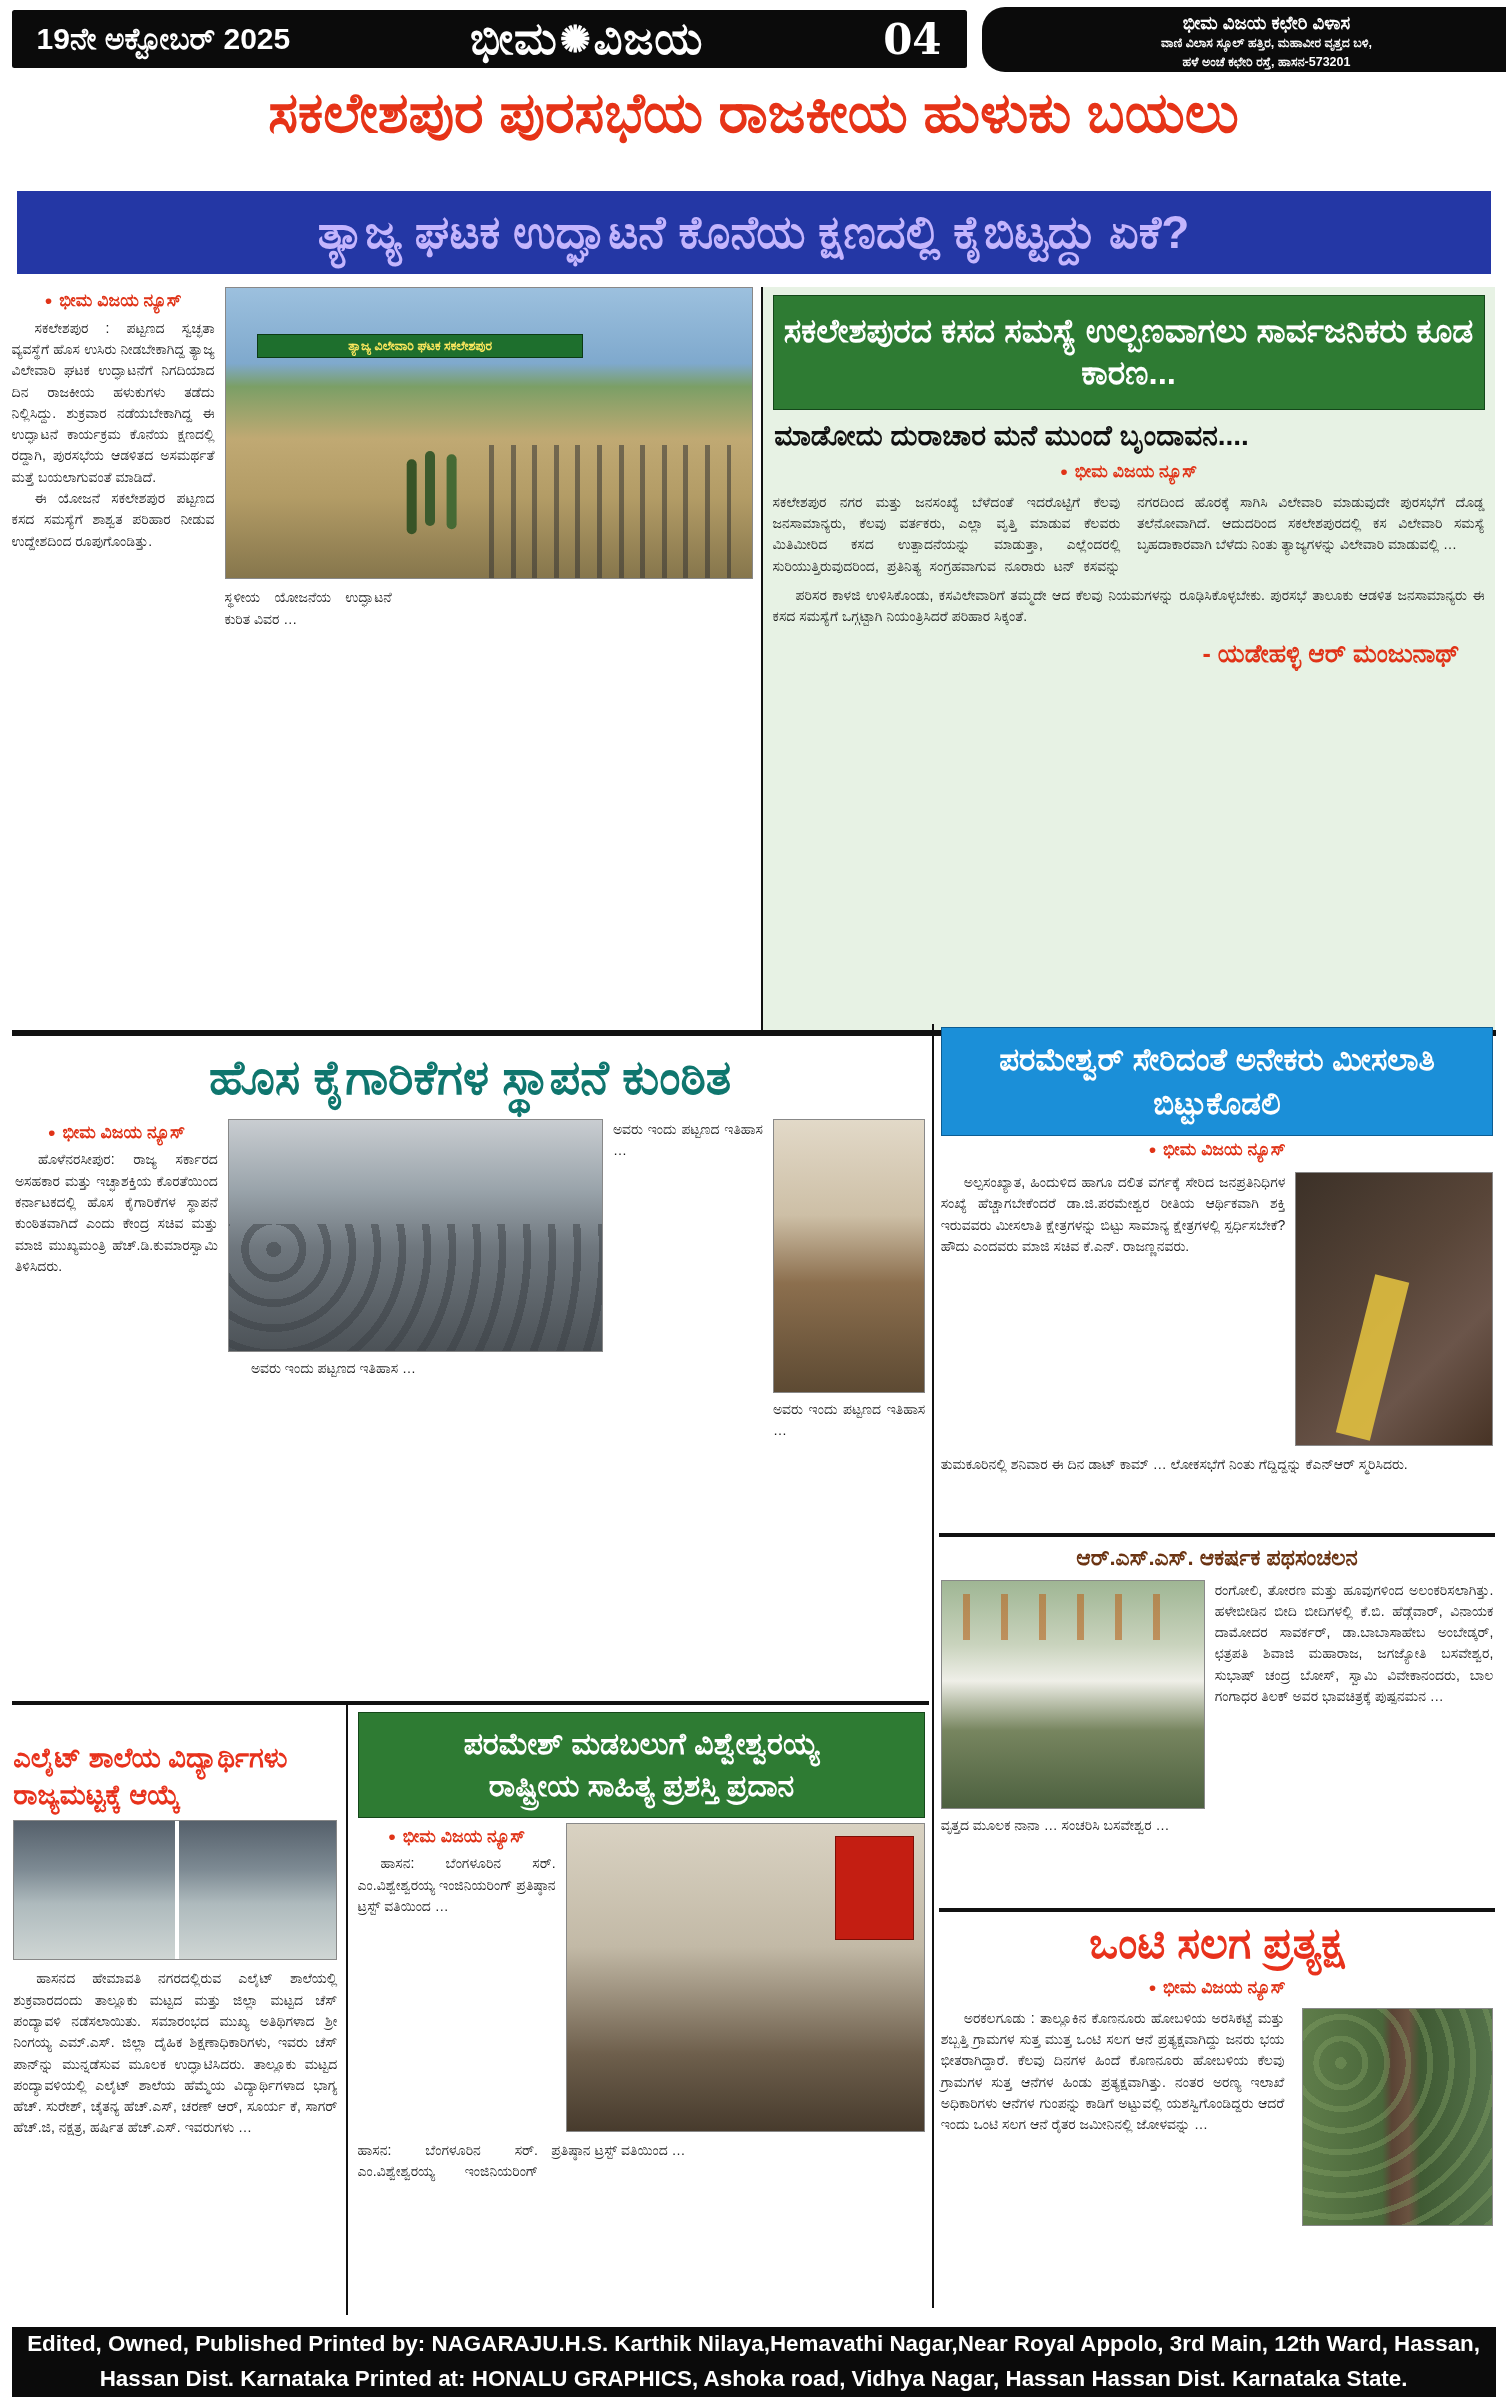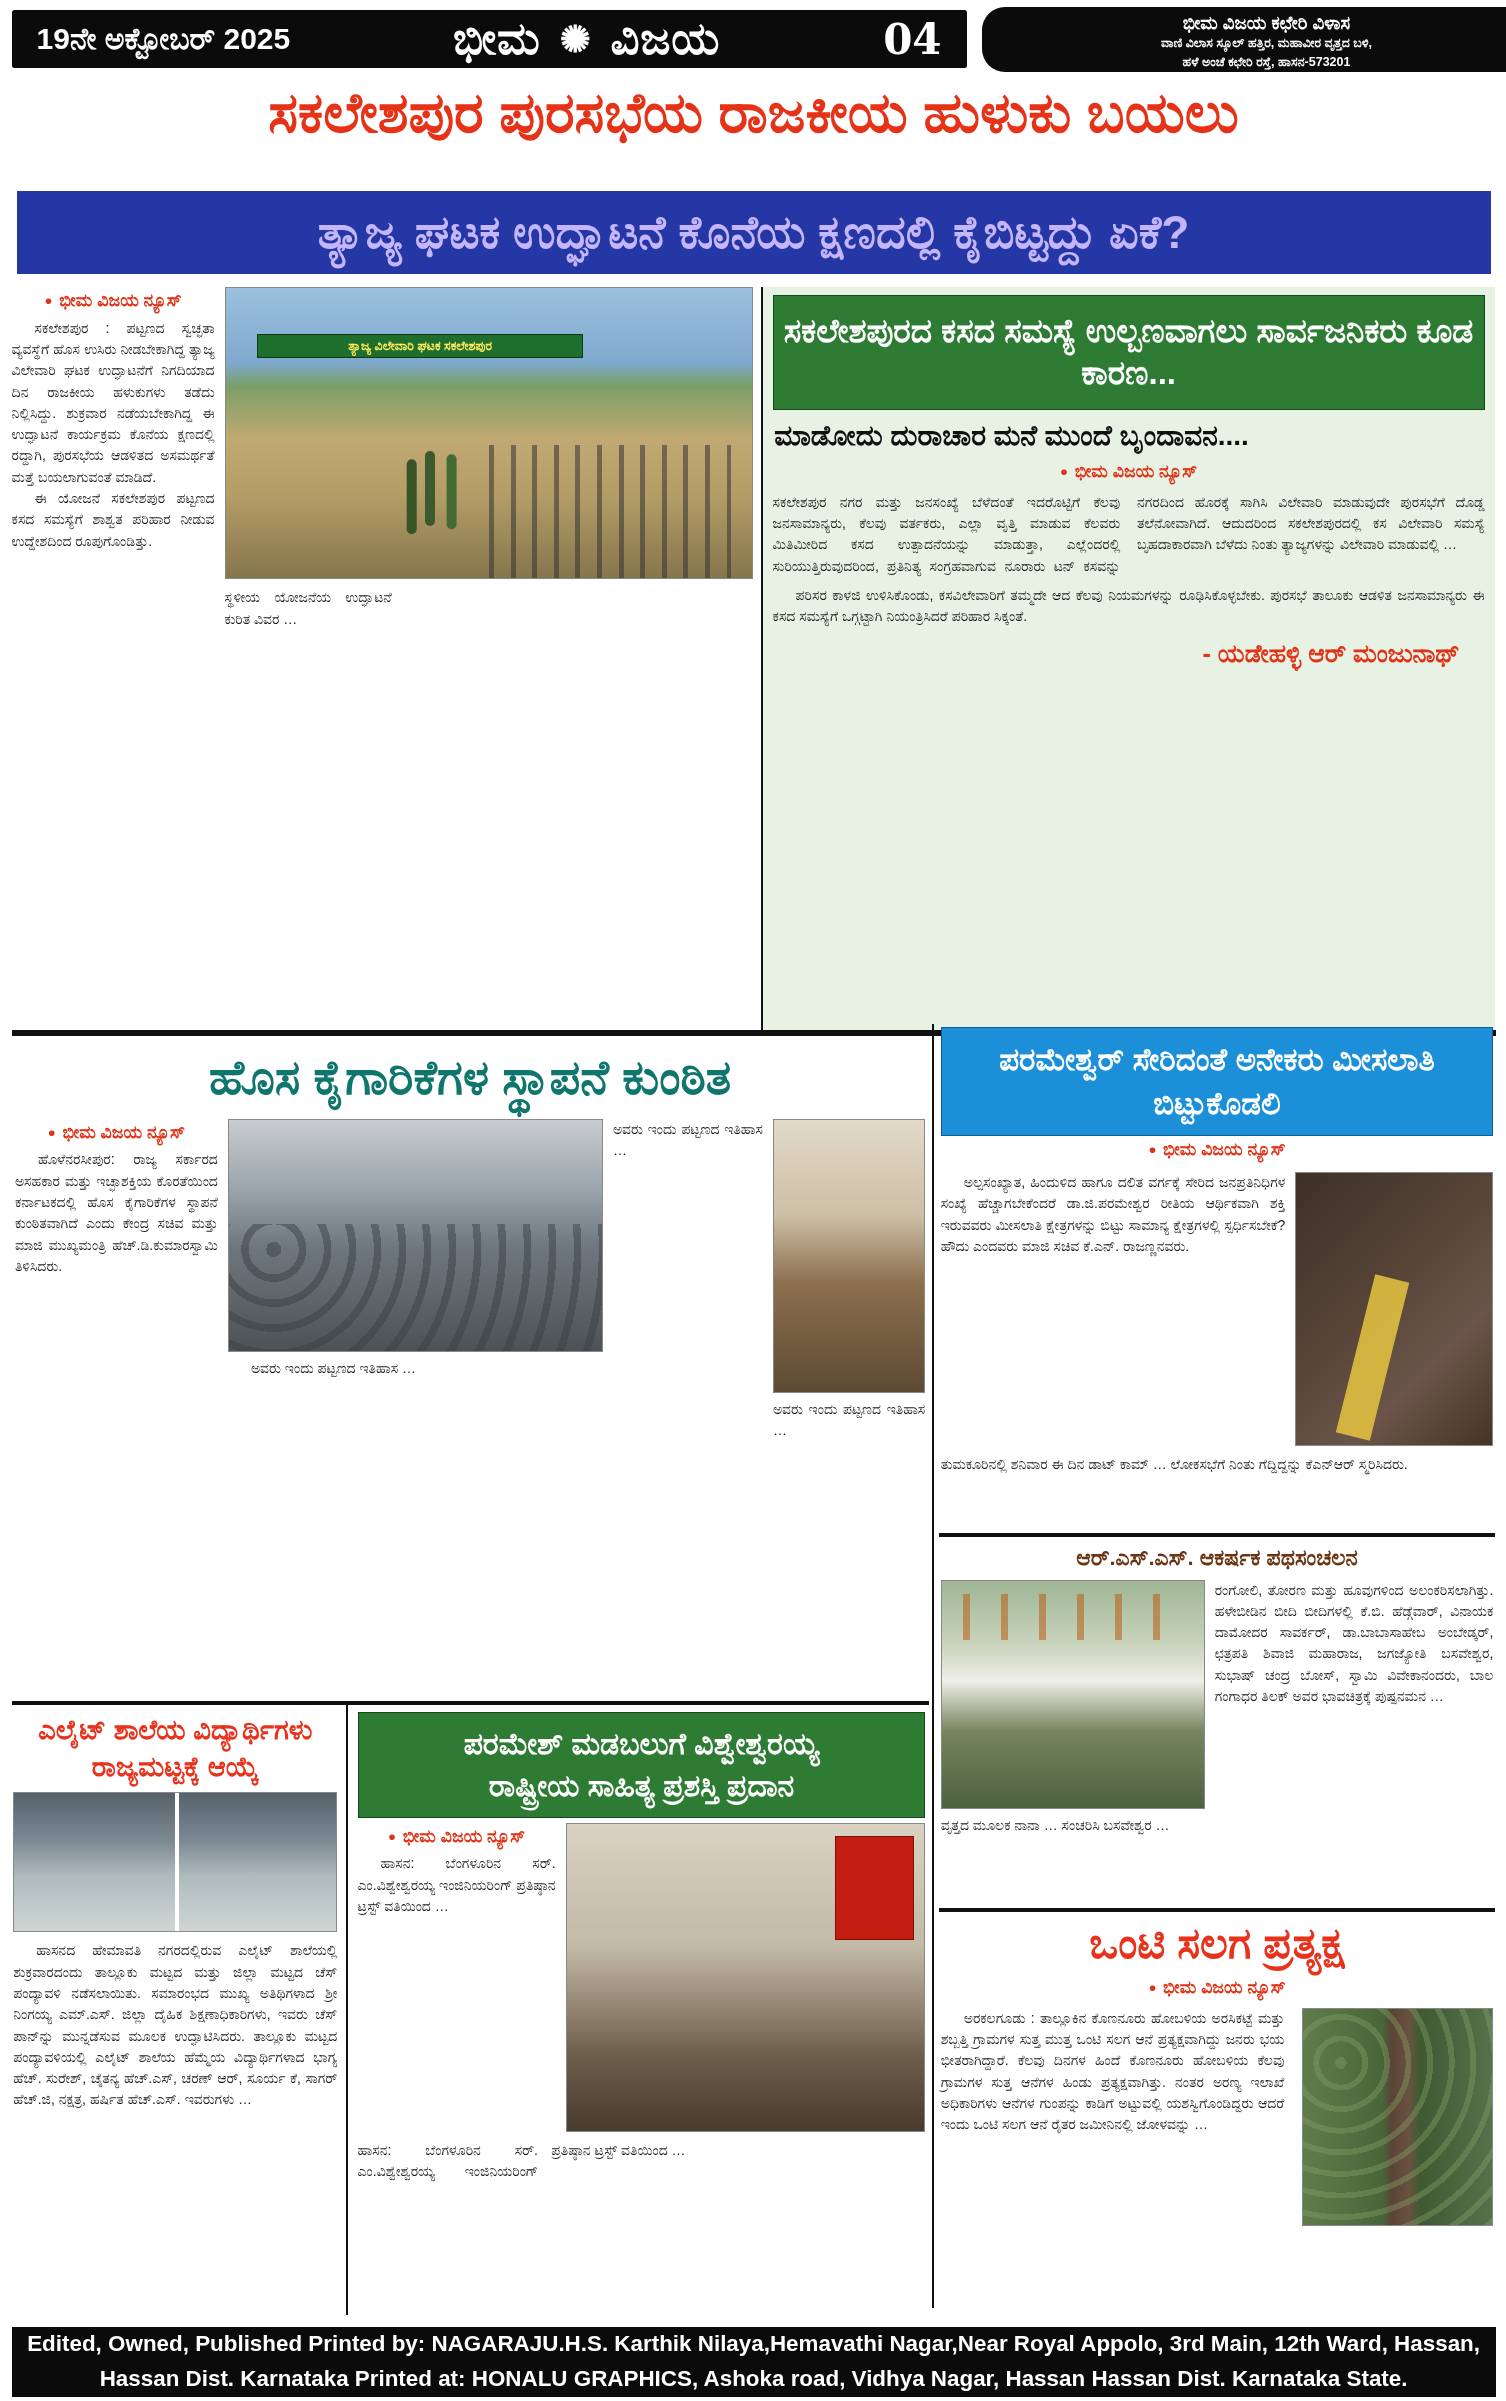--- a/index.html
+++ b/index.html
@@ -3,21 +3,21 @@
 <meta charset="utf-8">
 <style>
   * { margin:0; padding:0; box-sizing:border-box; }
   body { background:#d9d9d9; font-family:"Liberation Sans", sans-serif; }
   .page { position:relative; width:1507px; height:2401px; background:#ffffff; margin:0 auto; overflow:hidden; }
 
   
   .masthead-bar { position:absolute; left:11.6px; top:10px; width:955px; height:58px; background:#0b0b0b;
                   display:flex; align-items:center; justify-content:space-between; padding:0 25px; border-radius:2.5px; }
   .m-date { color:#fff; font-size:30px; font-weight:700; }
-  .m-title { color:#fff; font-size:45px; font-weight:800; letter-spacing:0.8px; display:flex; align-items:center; gap:19px; }
+  .m-title { color:#fff; font-size:45px; font-weight:800; letter-spacing:0.8px; display:flex; align-items:center; gap:2px; }
   .m-chakra { font-size:37px; line-height:1; color:#fff; }
   .m-page { color:#fff; font-size:42px; font-family:"DejaVu Serif", serif; font-weight:700; }
   .address-box { position:absolute; left:982px; top:6.6px; width:569px; height:65px; background:#0b0b0b; border-radius:23px;
                  color:#fff; text-align:center; padding:5.8px 11.6px; }
   .address-box .a-title { font-size:18.3px; font-weight:800; }
   .address-box .a-line { font-size:12.5px; font-weight:600; line-height:1.45; }
 
   
   .main-headline { position:absolute; left:0; top:80px; width:1507px; text-align:center;
                    color:#e63317; font-size:56px; font-weight:800; }
@@ -70,21 +70,21 @@
     background:linear-gradient(180deg,#c9cdd1 0%,#9aa4ab 30%,#6f777e 55%,#4c5257 100%); }
   .crowd-heads { position:absolute; bottom:0; left:0; width:100%; height:55%;
     background:repeating-radial-gradient(circle at 12% 20%, #3a3f44 0 7.5px, transparent 7.5px 25px); opacity:.5; }
   .ind-c3 { width:150px; flex:none; }
   .ind-c4 { flex:1; min-width:0; }
   .proc-photo { height:274px; margin-bottom:6.6px;
     background:linear-gradient(180deg,#e2d9c8 0%,#cdbfa6 35%,#8c6f4e 60%,#5d4a33 100%); }
 
   .bottom-row { display:flex; height:610px; }
   .elite { width:336px; flex:none; border-right:2.5px solid #111; padding:6.6px 8.3px 0 1.7px; overflow:hidden; }
-  .elite-headline { color:#e8321c; font-size:27.4px; font-weight:800; text-align:center; line-height:1.35; padding-bottom:6.6px; }
+  .elite-headline { color:#e8321c; font-size:27.4px; font-weight:800; text-align:left; line-height:1.35; padding-bottom:6.6px;margin-top:28px; }
   .elite-photo { height:140px; margin-bottom:8.3px;
     background:linear-gradient(180deg,#55606b 0%,#7d8a93 35%,#aebabd 60%,#cfd6d4 100%); }
   .elite-split { position:absolute; left:50%; top:0; width:3.3px; height:100%; background:#fff; }
   .award { flex:1; min-width:0; padding:6.6px 3.3px 0 10px; overflow:hidden; }
   .award-headline { background:#2e7b33; color:#fff; font-size:30px; font-weight:800; text-align:center;
                     padding:10px 6.6px; line-height:1.4; border:0.8px solid #14471a; }
   .award-cols { display:flex; gap:10px; margin-top:5px; }
   .award-c1 { width:198px; flex:none; }
   .award-photo { flex:1; height:309px;
     background:linear-gradient(180deg,#d9d2c2 0%,#c2b9a6 40%,#6e5f4c 75%,#473b2d 100%); }

